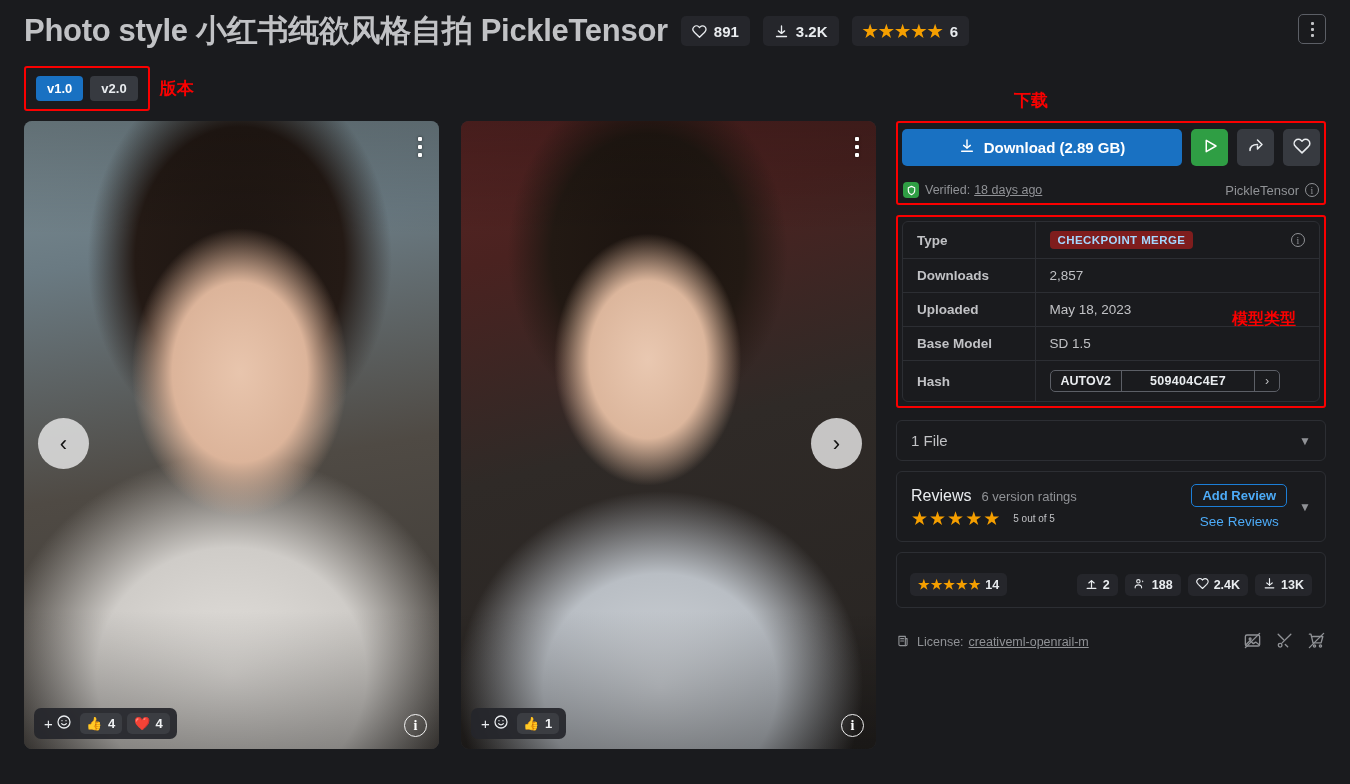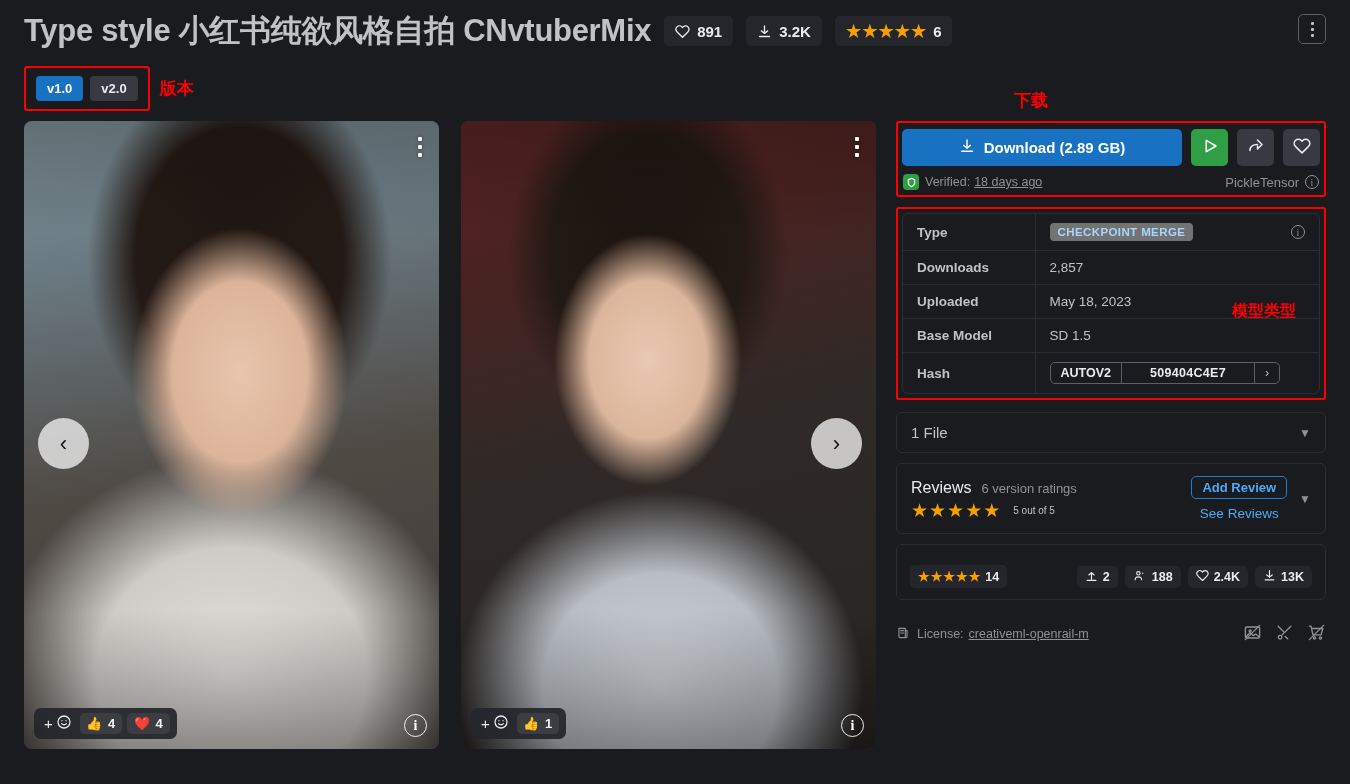--- a/index.html
+++ b/index.html
@@ -159,21 +159,21 @@
     flex: 1; height: 37px; background: #1971c2; color: #fff;
     border-radius: 5px; display: flex; align-items: center; justify-content: center; gap: 9px;
     font-size: 15px; font-weight: bold;
   }
   .sq-btn {
     width: 37px; height: 37px; border-radius: 5px; background: #373a40;
     display: flex; align-items: center; justify-content: center;
   }
   .sq-btn.green { background: #2f9e44; }
   .verified-row {
-    display: flex; align-items: center; margin-top: 8px; padding: 0 1px 1px 1px;
+    display: flex; align-items: center; margin-top: 16px; padding: 0 1px 1px 1px;
     font-size: 12.5px; color: #909296;
   }
   .shield {
     width: 16px; height: 16px; background: #2f9e44; border-radius: 4px;
     display: flex; align-items: center; justify-content: center; margin-right: 6px;
   }
   .verified-link { text-decoration: underline; color: #909296; margin-left: 4px; }
   .pickle { margin-left: auto; display: flex; align-items: center; gap: 6px; color: #909296; font-size: 13px; }
   .icirc-sm {
     width: 14px; height: 14px; border-radius: 50%; border: 1.4px solid #909296;
@@ -192,21 +192,21 @@
   .chev { color: #909296; font-size: 12px; }
 
   table.details { width: 100%; border-collapse: collapse; }
   table.details td {
     border-top: 1px solid #2c2e33; padding: 9px 14px;
     font-size: 13.5px; color: #c1c2c5; vertical-align: middle;
   }
   table.details tr:first-child td { border-top: none; }
   td.k { font-weight: bold; width: 132px; border-right: 1px solid #2c2e33; color: #e9ecef; }
   .badge-type {
-    display: inline-block; background: #737373; color: #a5d8ff;
+    display: inline-block; background: #7f1d1d; color: #a5d8ff;
     font-size: 11.5px; font-weight: bold; letter-spacing: .4px;
     padding: 3px 8px; border-radius: 4px;
   }
   .val-cell { display: flex; align-items: center; justify-content: space-between; }
   .ann-type {
     color: #fa0000; font-size: 16px; font-weight: bold;
     font-family: "DejaVu Sans", sans-serif; position: absolute; right: 28px;
   }
   .hash-group {
     display: inline-flex; align-items: stretch; border: 1px solid #5c5f66;
@@ -258,21 +258,21 @@
 
   .license-row { display: flex; align-items: center; margin-top: 13px; font-size: 12.5px; color: #909296; }
   .license-link { text-decoration: underline; color: #909296; }
   .license-icons { margin-left: auto; display: flex; gap: 13px; }
 </style>
 </head>
 <body>
 
 <div class="header">
   <div class="title-row">
-    <div class="page-title">Type style 小红书纯欲风格自拍 CNvtuberMix</div>
+    <div class="page-title">Photo style 小红书纯欲风格自拍 PickleTensor</div>
 
     <div class="stat-chip">
       <span>
         <svg width="15" height="15" viewBox="0 0 24 24" fill="none" stroke="#e9ecef" stroke-width="2.1" stroke-linecap="round" stroke-linejoin="round">
           <path d="M20.8 4.6a5.5 5.5 0 0 0-7.8 0L12 5.7l-1-1.1a5.5 5.5 0 0 0-7.8 7.8l1 1.1L12 21.2l7.8-7.7 1-1.1a5.5 5.5 0 0 0 0-7.8z"></path>
         </svg>
       </span>
       <span>891</span>
     </div>
 

